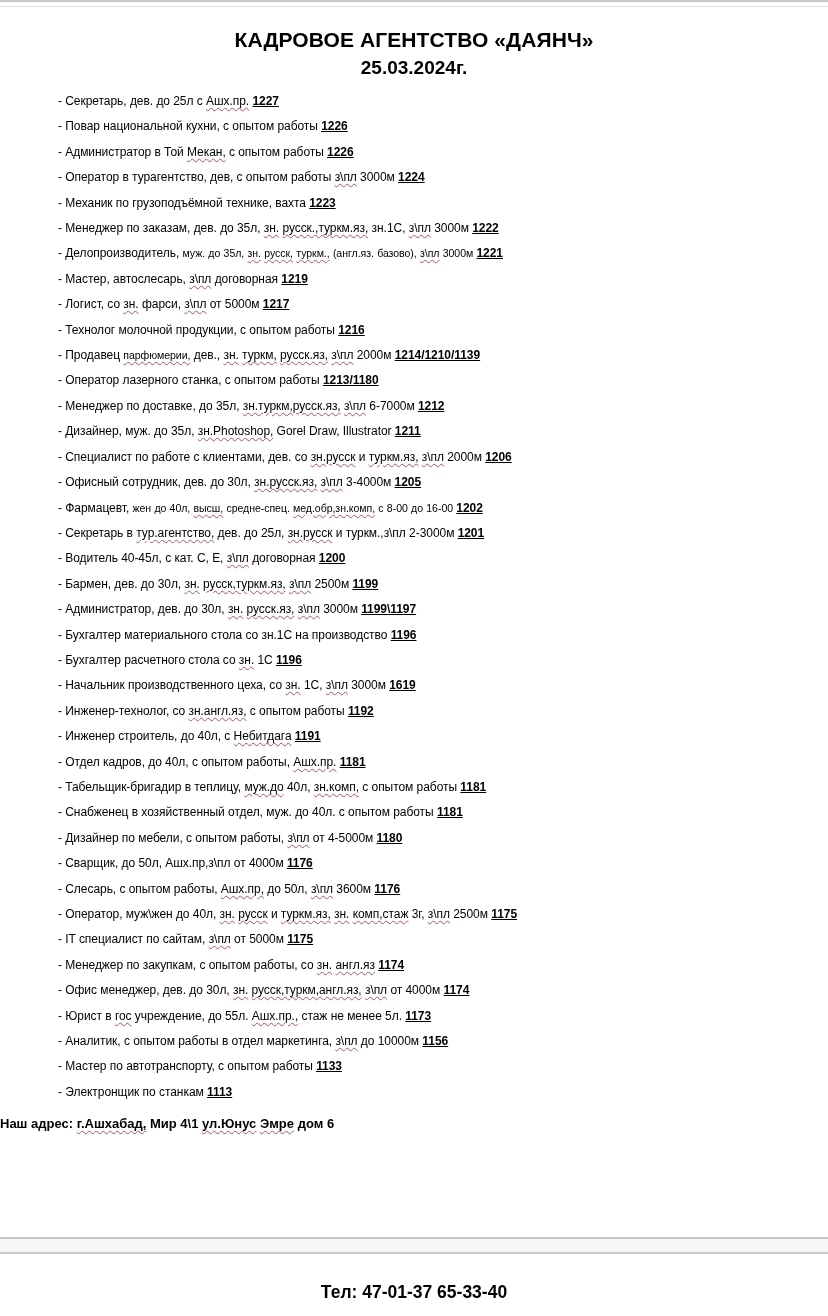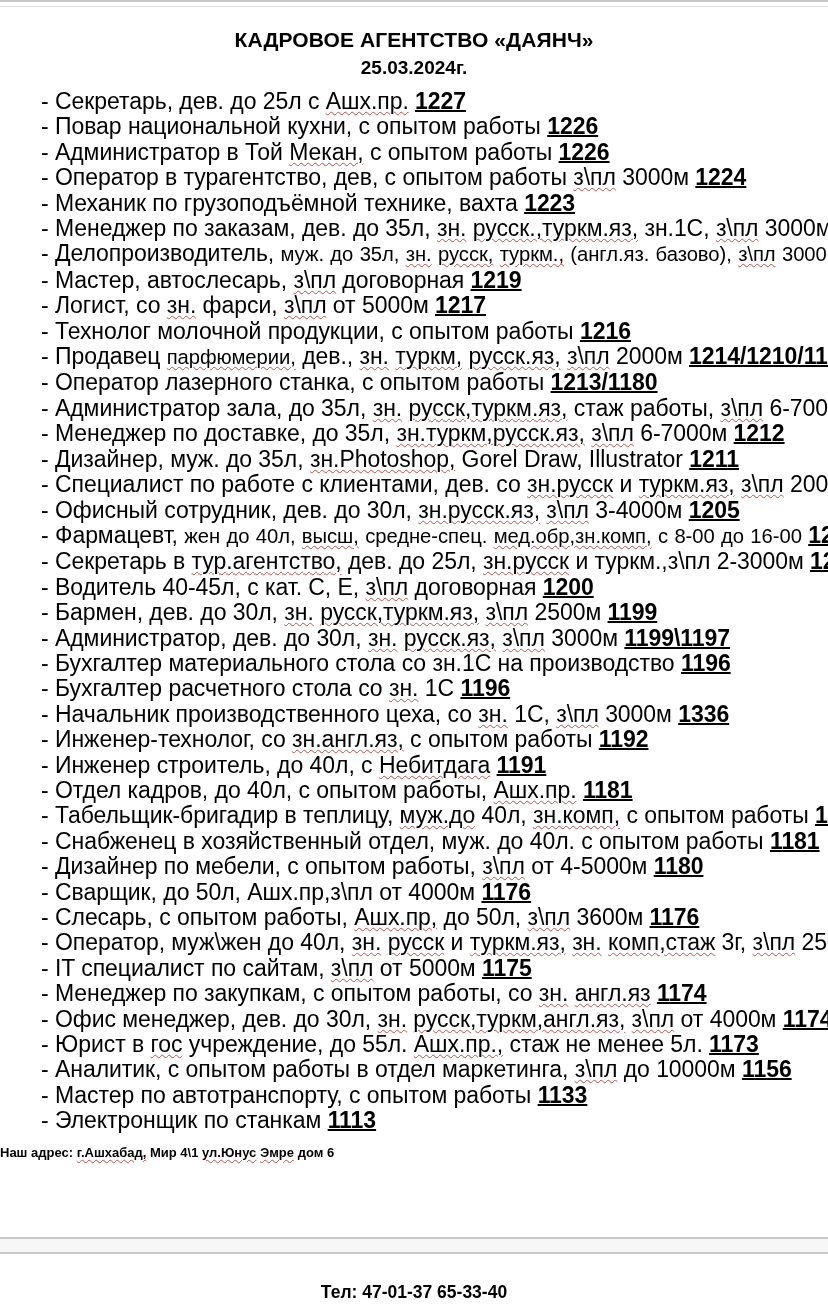--- a/index.html
+++ b/index.html
@@ -72,23 +72,23 @@
     line-height: 25px;
     margin-top: 2px;
   }
 
   .listing {
     margin: 0;
     padding: 9px 0 0 0;
     list-style: none;
   }
   .vacancy {
-    font-size: 23px;
+    font-size: 12px;
     line-height: 25.4px;
-    padding-left: 41px;
+    padding-left: 58px;
     white-space: nowrap;
     letter-spacing: -0.05px;
   }
 
   
   .sm   { font-size: 0.88em; }
   .ref  { font-weight: bold; text-decoration: underline; text-underline-offset: 1px; }
   .sp {
     
     text-decoration: underline;
@@ -133,33 +133,32 @@
       <li class="vacancy"><span>-</span> <span>Администратор</span> <span>в</span> <span>Той</span> <span class="sp">Мекан,</span> <span>с</span> <span>опытом</span> <span>работы</span> <span class="ref">1226</span></li>
       <li class="vacancy"><span>-</span> <span>Оператор</span> <span>в</span> <span>турагентство,</span> <span>дев,</span> <span>с</span> <span>опытом</span> <span>работы</span> <span class="sp">з\пл</span> <span>3000м</span> <span class="ref">1224</span></li>
       <li class="vacancy"><span>-</span> <span>Механик</span> <span>по</span> <span>грузоподъёмной</span> <span>технике,</span> <span>вахта</span> <span class="ref">1223</span></li>
       <li class="vacancy"><span>-</span> <span>Менеджер</span> <span>по</span> <span>заказам,</span> <span>дев.</span> <span>до</span> <span>35л,</span> <span class="sp">зн.</span> <span class="sp">русск.,туркм.яз,</span> <span>зн.1С,</span> <span class="sp">з\пл</span> <span>3000м</span> <span class="ref">1222</span></li>
       <li class="vacancy"><span>-</span> <span>Делопроизводитель,</span> <span class="sm">муж.</span> <span class="sm">до</span> <span class="sm">35л,</span> <span class="sp sm">зн.</span> <span class="sp sm">русск,</span> <span class="sp sm">туркм.,</span> <span class="sm">(англ.яз.</span> <span class="sm">базово),</span> <span class="sp sm">з\пл</span> <span class="sm">3000м</span> <span class="ref">1221</span></li>
       <li class="vacancy"><span>-</span> <span>Мастер,</span> <span>автослесарь,</span> <span class="sp">з\пл</span> <span>договорная</span> <span class="ref">1219</span></li>
       <li class="vacancy"><span>-</span> <span>Логист,</span> <span>со</span> <span class="sp">зн.</span> <span>фарси,</span> <span class="sp">з\пл</span> <span>от</span> <span>5000м</span> <span class="ref">1217</span></li>
       <li class="vacancy"><span>-</span> <span>Технолог</span> <span>молочной</span> <span>продукции,</span> <span>с</span> <span>опытом</span> <span>работы</span> <span class="ref">1216</span></li>
       <li class="vacancy"><span>-</span> <span>Продавец</span> <span class="sp sm">парфюмерии,</span> <span>дев.,</span> <span class="sp">зн.</span> <span class="sp">туркм,</span> <span class="sp">русск.яз,</span> <span class="sp">з\пл</span> <span>2000м</span> <span class="ref">1214/1210/1139</span></li>
       <li class="vacancy"><span>-</span> <span>Оператор</span> <span>лазерного</span> <span>станка,</span> <span>с</span> <span>опытом</span> <span>работы</span> <span class="ref">1213/1180</span></li>
-      <li class="vacancy"><span>-</span> <span>Администратор</span> <span>зала,</span> <span>до</span> <span>35л,</span> <span class="sp">зн.</span> <span class="sp">русск,туркм.яз,</span> <span>стаж</span> <span>работы,</span> <span class="sp">з\пл</span> <span>6-7000м</span> <span class="ref">1212</span></li>
       <li class="vacancy"><span>-</span> <span>Менеджер</span> <span>по</span> <span>доставке,</span> <span>до</span> <span>35л,</span> <span class="sp">зн.туркм,русск.яз,</span> <span class="sp">з\пл</span> <span>6-7000м</span> <span class="ref">1212</span></li>
       <li class="vacancy"><span>-</span> <span>Дизайнер,</span> <span>муж.</span> <span>до</span> <span>35л,</span> <span class="sp">зн.Photoshop,</span> <span>Gorel</span> <span>Draw,</span> <span>Illustrator</span> <span class="ref">1211</span></li>
       <li class="vacancy"><span>-</span> <span>Специалист</span> <span>по</span> <span>работе</span> <span>с</span> <span>клиентами,</span> <span>дев.</span> <span>со</span> <span class="sp">зн.русск</span> <span>и</span> <span class="sp">туркм.яз,</span> <span class="sp">з\пл</span> <span>2000м</span> <span class="ref">1206</span></li>
       <li class="vacancy"><span>-</span> <span>Офисный</span> <span>сотрудник,</span> <span>дев.</span> <span>до</span> <span>30л,</span> <span class="sp">зн.русск.яз,</span> <span class="sp">з\пл</span> <span>3-4000м</span> <span class="ref">1205</span></li>
       <li class="vacancy"><span>-</span> <span>Фармацевт,</span> <span class="sm">жен</span> <span class="sm">до</span> <span class="sm">40л,</span> <span class="sp sm">высш,</span> <span class="sm">средне-спец.</span> <span class="sp sm">мед.обр,зн.комп,</span> <span class="sm">с</span> <span class="sm">8-00</span> <span class="sm">до</span> <span class="sm">16-00</span> <span class="ref">1202</span></li>
       <li class="vacancy"><span>-</span> <span>Секретарь</span> <span>в</span> <span class="sp">тур.агентство,</span> <span>дев.</span> <span>до</span> <span>25л,</span> <span class="sp">зн.русск</span> <span>и</span> <span>туркм.,з\пл</span> <span>2-3000м</span> <span class="ref">1201</span></li>
       <li class="vacancy"><span>-</span> <span>Водитель</span> <span>40-45л,</span> <span>с</span> <span>кат.</span> <span>С,</span> <span>Е,</span> <span class="sp">з\пл</span> <span>договорная</span> <span class="ref">1200</span></li>
       <li class="vacancy"><span>-</span> <span>Бармен,</span> <span>дев.</span> <span>до</span> <span>30л,</span> <span class="sp">зн.</span> <span class="sp">русск,туркм.яз,</span> <span class="sp">з\пл</span> <span>2500м</span> <span class="ref">1199</span></li>
       <li class="vacancy"><span>-</span> <span>Администратор,</span> <span>дев.</span> <span>до</span> <span>30л,</span> <span class="sp">зн.</span> <span class="sp">русск.яз,</span> <span class="sp">з\пл</span> <span>3000м</span> <span class="ref">1199\1197</span></li>
       <li class="vacancy"><span>-</span> <span>Бухгалтер</span> <span>материального</span> <span>стола</span> <span>со</span> <span>зн.1С</span> <span>на</span> <span>производство</span> <span class="ref">1196</span></li>
       <li class="vacancy"><span>-</span> <span>Бухгалтер</span> <span>расчетного</span> <span>стола</span> <span>со</span> <span class="sp">зн.</span> <span>1С</span> <span class="ref">1196</span></li>
-      <li class="vacancy"><span>-</span> <span>Начальник</span> <span>производственного</span> <span>цеха,</span> <span>со</span> <span class="sp">зн.</span> <span>1С,</span> <span class="sp">з\пл</span> <span>3000м</span> <span class="ref">1336</span></li>
+      <li class="vacancy"><span>-</span> <span>Начальник</span> <span>производственного</span> <span>цеха,</span> <span>со</span> <span class="sp">зн.</span> <span>1С,</span> <span class="sp">з\пл</span> <span>3000м</span> <span class="ref">1619</span></li>
       <li class="vacancy"><span>-</span> <span>Инженер-технолог,</span> <span>со</span> <span class="sp">зн.англ.яз,</span> <span>с</span> <span>опытом</span> <span>работы</span> <span class="ref">1192</span></li>
       <li class="vacancy"><span>-</span> <span>Инженер</span> <span>строитель,</span> <span>до</span> <span>40л,</span> <span>с</span> <span class="sp">Небитдага</span> <span class="ref">1191</span></li>
       <li class="vacancy"><span>-</span> <span>Отдел</span> <span>кадров,</span> <span>до</span> <span>40л,</span> <span>с</span> <span>опытом</span> <span>работы,</span> <span class="sp">Ашх.пр.</span> <span class="ref">1181</span></li>
       <li class="vacancy"><span>-</span> <span>Табельщик-бригадир</span> <span>в</span> <span>теплицу,</span> <span class="sp">муж.до</span> <span>40л,</span> <span class="sp">зн.комп,</span> <span>с</span> <span>опытом</span> <span>работы</span> <span class="ref">1181</span></li>
       <li class="vacancy"><span>-</span> <span>Снабженец</span> <span>в</span> <span>хозяйственный</span> <span>отдел,</span> <span>муж.</span> <span>до</span> <span>40л.</span> <span>с</span> <span>опытом</span> <span>работы</span> <span class="ref">1181</span></li>
       <li class="vacancy"><span>-</span> <span>Дизайнер</span> <span>по</span> <span>мебели,</span> <span>с</span> <span>опытом</span> <span>работы,</span> <span class="sp">з\пл</span> <span>от</span> <span>4-5000м</span> <span class="ref">1180</span></li>
       <li class="vacancy"><span>-</span> <span>Сварщик,</span> <span>до</span> <span>50л,</span> <span>Ашх.пр,з\пл</span> <span>от</span> <span>4000м</span> <span class="ref">1176</span></li>
       <li class="vacancy"><span>-</span> <span>Слесарь,</span> <span>с</span> <span>опытом</span> <span>работы,</span> <span class="sp">Ашх.пр,</span> <span>до</span> <span>50л,</span> <span class="sp">з\пл</span> <span>3600м</span> <span class="ref">1176</span></li>
       <li class="vacancy"><span>-</span> <span>Оператор,</span> <span>муж\жен</span> <span>до</span> <span>40л,</span> <span class="sp">зн.</span> <span class="sp">русск</span> <span>и</span> <span class="sp">туркм.яз,</span> <span class="sp">зн.</span> <span class="sp">комп,стаж</span> <span>3г,</span> <span class="sp">з\пл</span> <span>2500м</span> <span class="ref">1175</span></li>
       <li class="vacancy"><span>-</span> <span>IT</span> <span>специалист</span> <span>по</span> <span>сайтам,</span> <span class="sp">з\пл</span> <span>от</span> <span>5000м</span> <span class="ref">1175</span></li>

